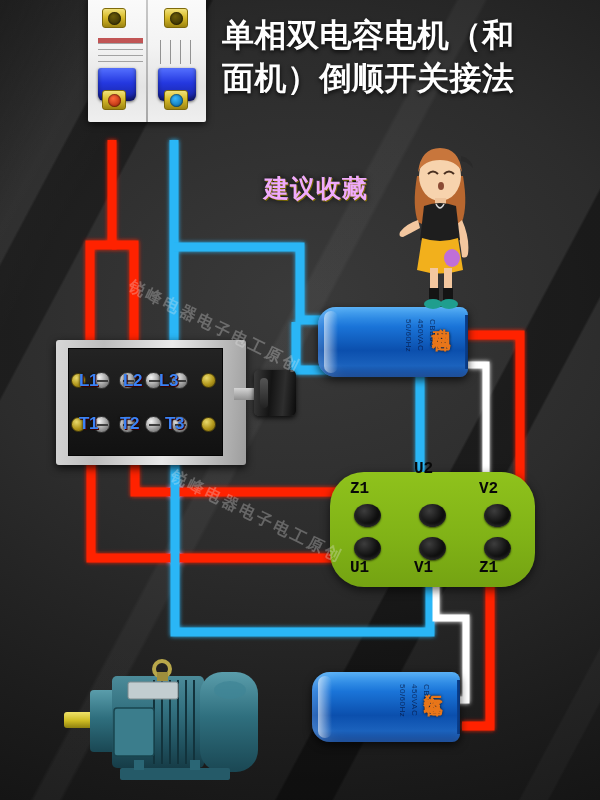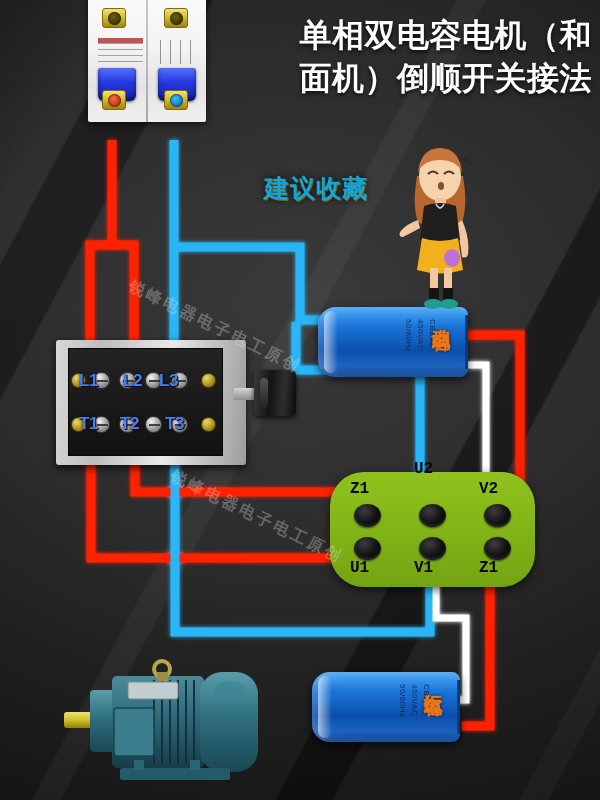--- a/index.html
+++ b/index.html
@@ -38,26 +38,25 @@
   #labels-layer { z-index:20; }
   #text-layer  { z-index:30; }
   #wm-layer    { z-index:25; }
 
   
   #title {
     position:absolute; left:222px; top:14px; width:370px;
     color:#fff; font-size:32px; font-weight:bold; line-height:1.34;
     letter-spacing:0.5px;
     text-shadow:0 2px 4px rgba(0,0,0,.8);
-    text-align:right;
   }
   
   #cta {
     position:absolute; left:264px; top:172px;
-    color:#0ea5e9; font-size:25px; font-weight:bold; letter-spacing:1px;
+    color:#f0abfc; font-size:25px; font-weight:bold; letter-spacing:1px;
     text-shadow:1px 1px 0 #7a6a00, 0 0 6px rgba(0,0,0,.9);
   }
 
   
   .wm {
     position:absolute; color:rgba(235,235,235,.30);
     font-size:16px; font-weight:bold; letter-spacing:3px; white-space:nowrap;
     transform-origin:0 0; transform:rotate(26deg); pointer-events:none;
   }
   #wm1 { left:134px; top:276px; }

